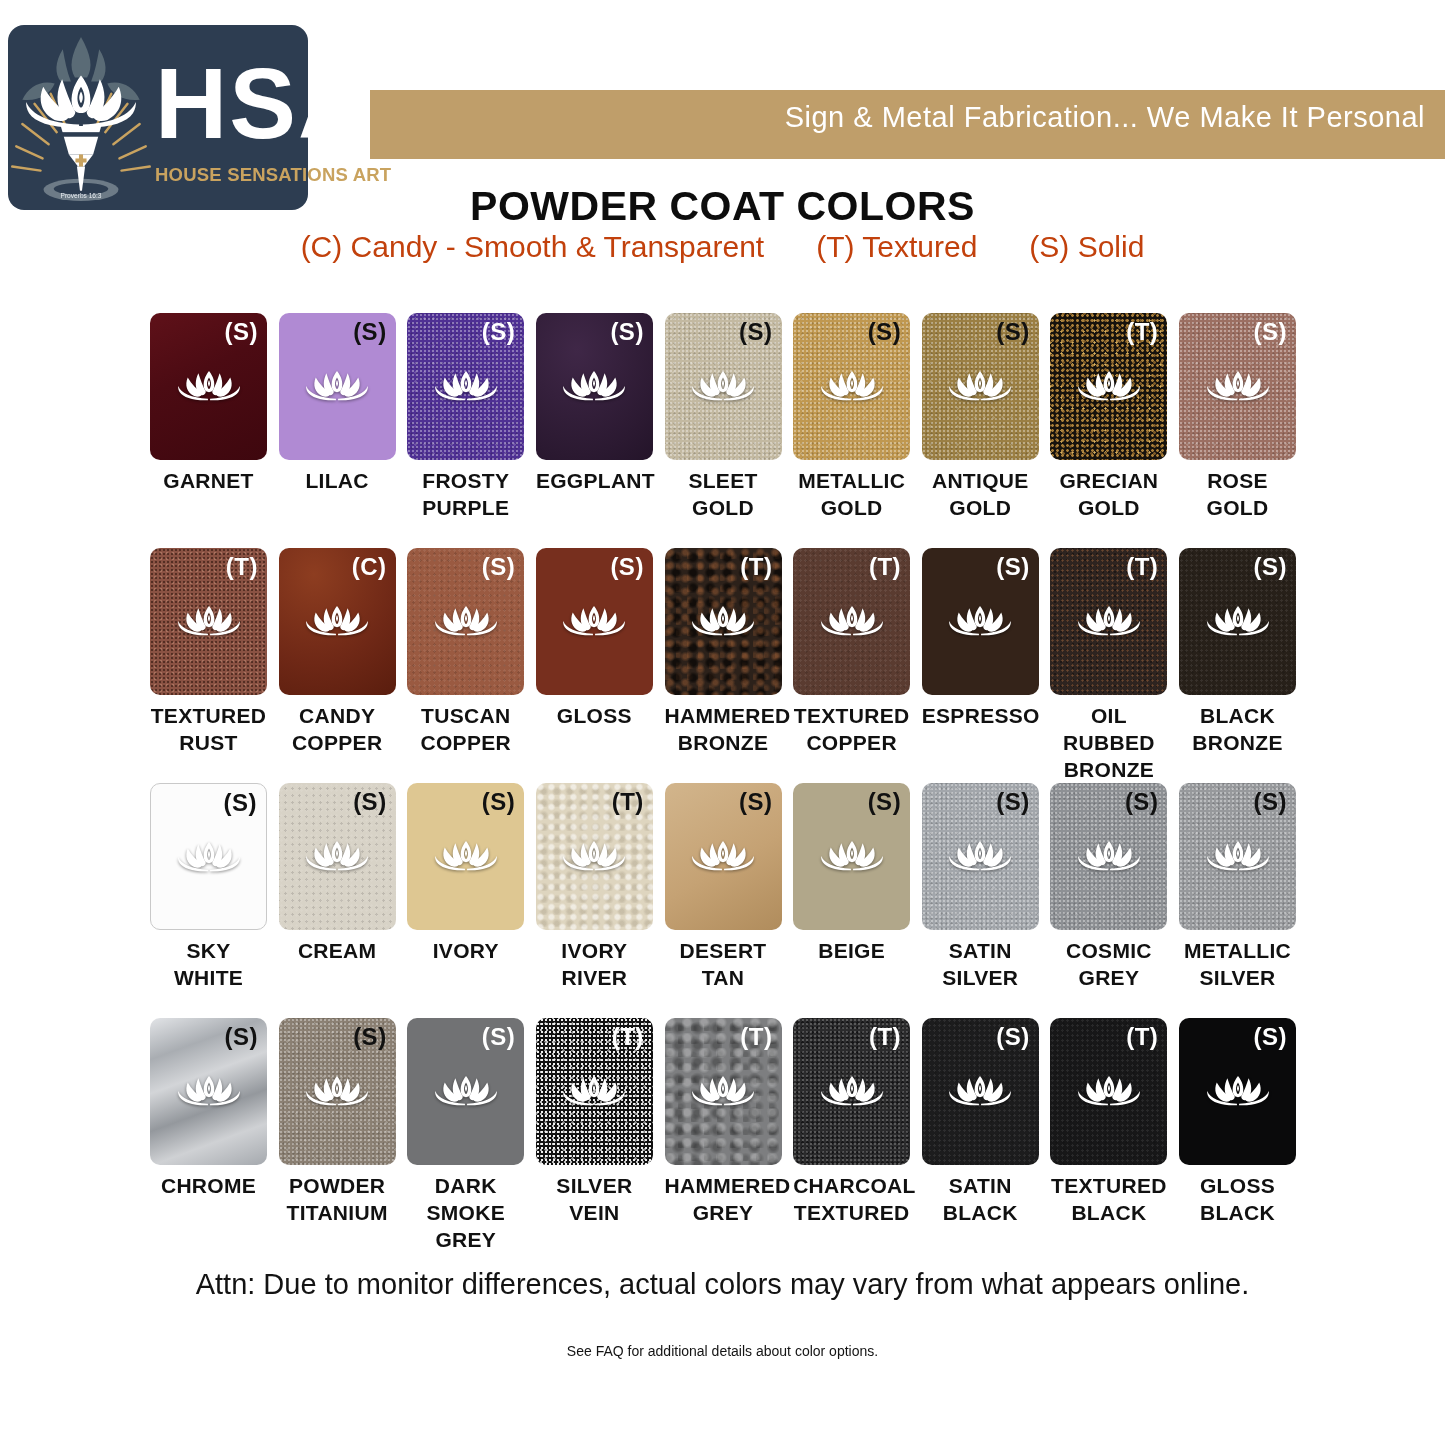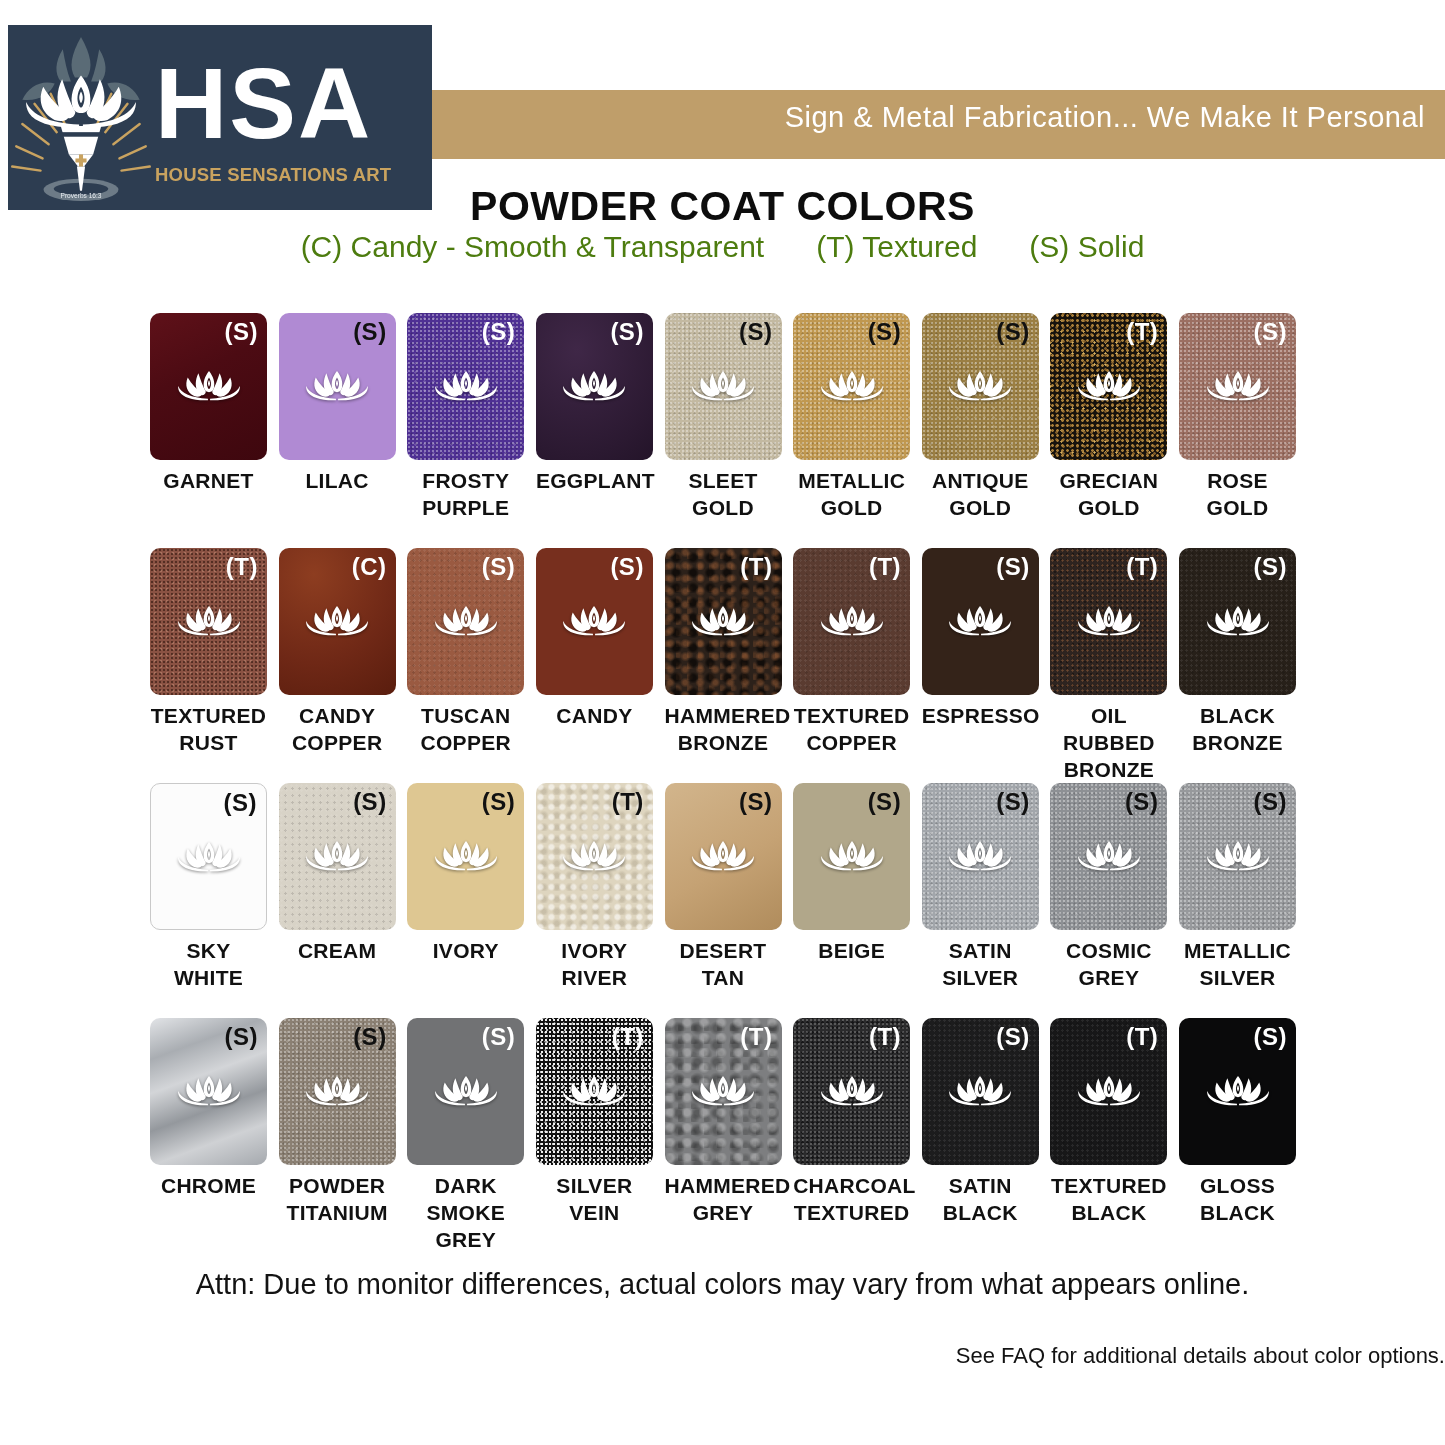--- a/index.html
+++ b/index.html
@@ -3,22 +3,22 @@
 <meta charset="utf-8">
 <style>
   * { margin:0; padding:0; box-sizing:border-box; }
   html,body { background:#fff; }
   .page {
     position:relative; width:1445px; height:1445px; background:#ffffff;
     font-family:"Liberation Sans", sans-serif; overflow:hidden; margin:0 auto;
   }
   
   .logo-box {
-    position:absolute; left:8px; top:25px; width:424px; height:185px;
-    background:#2d3d51; z-index:2;
+    position:absolute; left:8px; top:25px; width:300px; height:185px;
+    background:#2d3d51; z-index:2;border-radius:16px;
   }
   .logo-art { position:absolute; left:2px; top:4px; width:142px; height:177px; }
   .logo-hsa {
     position:absolute; left:147px; top:28px; width:210px;
     color:#ffffff; font-size:100px; line-height:1; font-weight:800; letter-spacing:2px;
   }
   .logo-sub {
     position:absolute; left:147px; top:139px; width:212px;
     color:#c9a35f; font-size:18.5px; font-weight:700; letter-spacing:0.2px; white-space:nowrap;
   }
@@ -29,21 +29,21 @@
     position:absolute; right:20px; top:0; height:55px; line-height:55px;
     color:#ffffff; font-size:29px; letter-spacing:0.5px;
   }
   .title {
     position:absolute; left:0; top:183px; width:100%; text-align:center;
     font-size:41px; font-weight:800; color:#0d0d0d; letter-spacing:0.5px;
   }
   .legend {
     position:absolute; left:0; top:230px; width:100%;
     display:flex; justify-content:center; gap:52px;
-    font-size:30px; color:#4d7c0f; font-weight:500;
+    font-size:30px; color:#c2410c; font-weight:500;
   }
   
   .grid {
     position:absolute; left:150px; top:313px; width:1146px;
     display:grid; grid-template-columns:repeat(9,117px);
     grid-auto-rows:235px; justify-content:space-between;
   }
   .cell { width:117px; text-align:center; }
   .chip {
     position:relative; width:117px; height:147px; border-radius:10px;
@@ -111,21 +111,21 @@
   .candy { background:radial-gradient(140% 120% at 30% 18%, #8d3d20 0%, var(--c) 50%, #50180a 100%); }
   .candy-dark { background:radial-gradient(140% 130% at 35% 25%, #3f2747 0%, var(--c) 55%, #190d1e 100%); }
   .sheen { background:linear-gradient(155deg, #5f1119 0%, var(--c) 40%, #3e070e 100%); }
   .grad-tan { background:linear-gradient(150deg, #d2b58c 0%, var(--c) 55%, #b08c5c 100%); }
   .chrome { background:linear-gradient(160deg, #e2e4e7 0%, #a9adb2 22%, #d3d5d8 40%, #94989d 60%, #cfd1d4 78%, #a5a9ae 100%); }
   
   .footer {
     position:absolute; left:0; top:1258px; width:100%; text-align:center; color:#131313;
   }
   .attn { font-size:29px; line-height:52px; }
-  .faq { margin-top:33px; font-size:22px;text-align:right; }
+  .faq { margin-top:33px; font-size:14px; }
 </style>
 </head>
 <body>
 
 <svg width="0" height="0" style="position:absolute" aria-hidden="true">
   <symbol id="lotus" viewBox="0 0 120 64">
     <path fill="#fff" d="M2 30 C8 44 26 52 58 54 L58 57 C30 58 12 52 5 42 C2.5 38 1.5 33 2 30 Z"></path>
     <path fill="#fff" d="M118 30 C112 44 94 52 62 54 L62 57 C90 58 108 52 115 42 C117.5 38 118.5 33 118 30 Z"></path>
     <path fill="#fff" d="M20 14 C14 28 18 42 32 49 C40 52 47 49 48 44 C37 37 27 26 20 14 Z"></path>
     <path fill="#fff" d="M100 14 C106 28 102 42 88 49 C80 52 73 49 72 44 C83 37 93 26 100 14 Z"></path>
@@ -298,21 +298,21 @@
         </div>
         <div class="name">TUSCAN COPPER</div>
       </div>
       <div class="cell">
         <div class="chip plain" style="--c: #772f1e;">
           <span class="type" style="color: rgb(255, 255, 255);">(S)</span>
           <svg class="lotus" viewBox="0 0 120 64">
             <use href="#lotus"></use>
           </svg>
         </div>
-        <div class="name">CANDY</div>
+        <div class="name">GLOSS</div>
       </div>
       <div class="cell">
         <div class="chip hammered-bronze" style="--c: #31251d;">
           <span class="type" style="color: rgb(255, 255, 255);">(T)</span>
           <svg class="lotus" viewBox="0 0 120 64">
             <use href="#lotus"></use>
           </svg>
         </div>
         <div class="name">HAMMERED BRONZE</div>
       </div>

